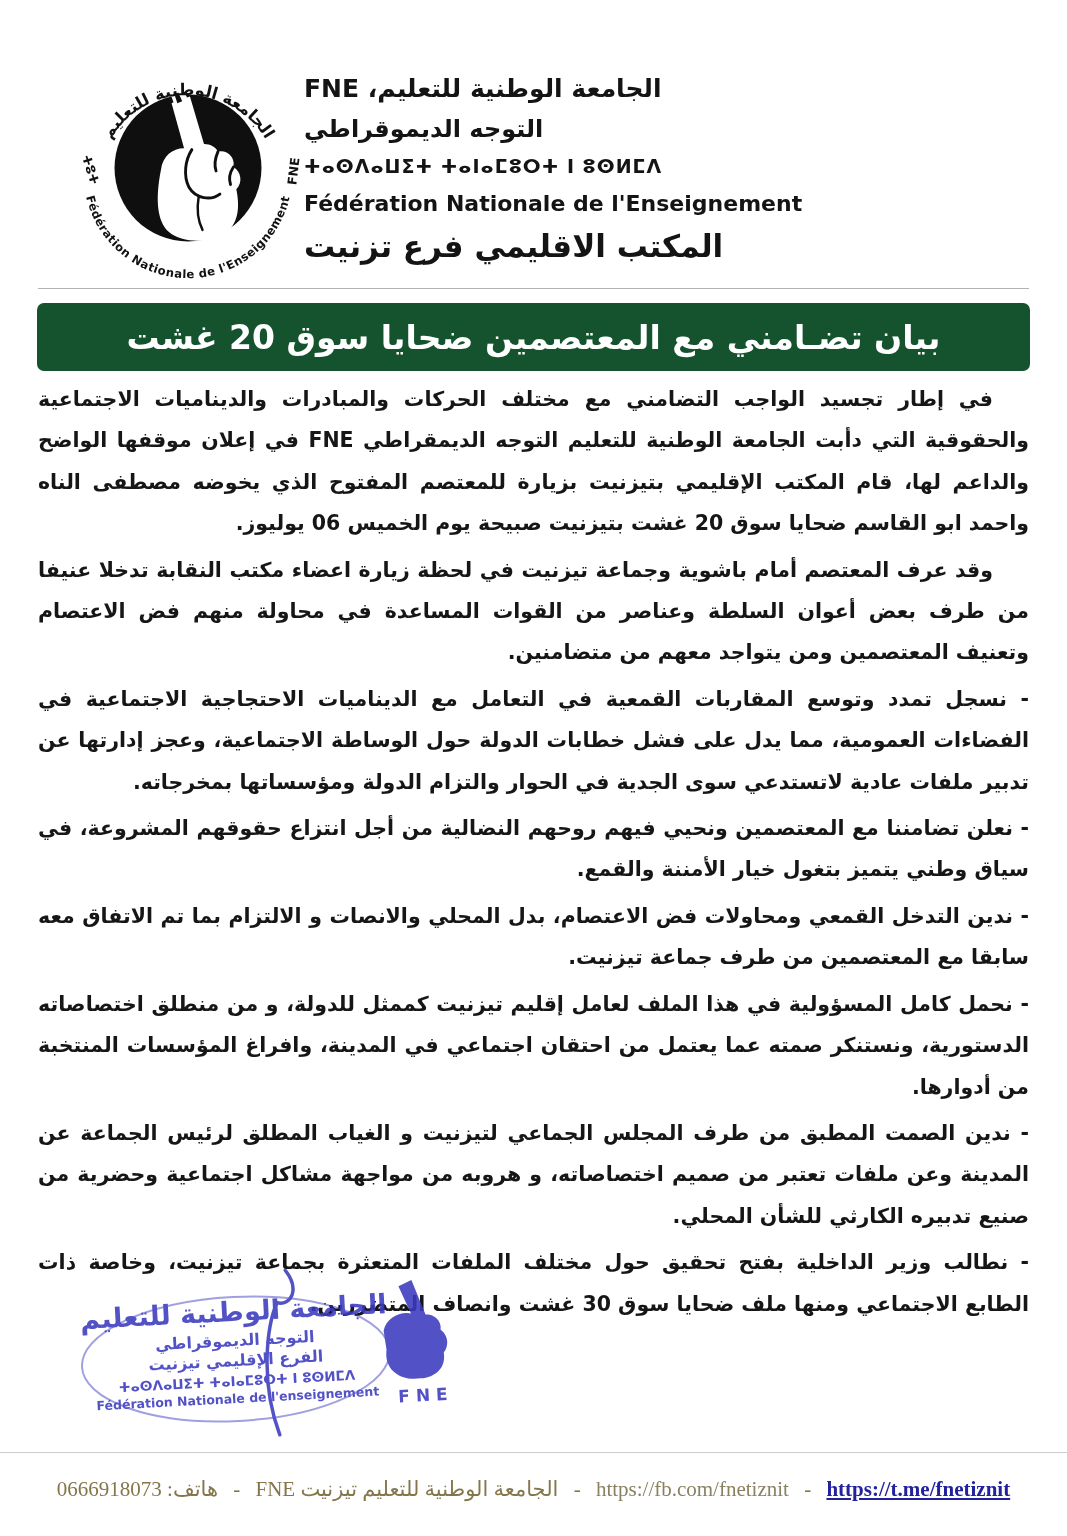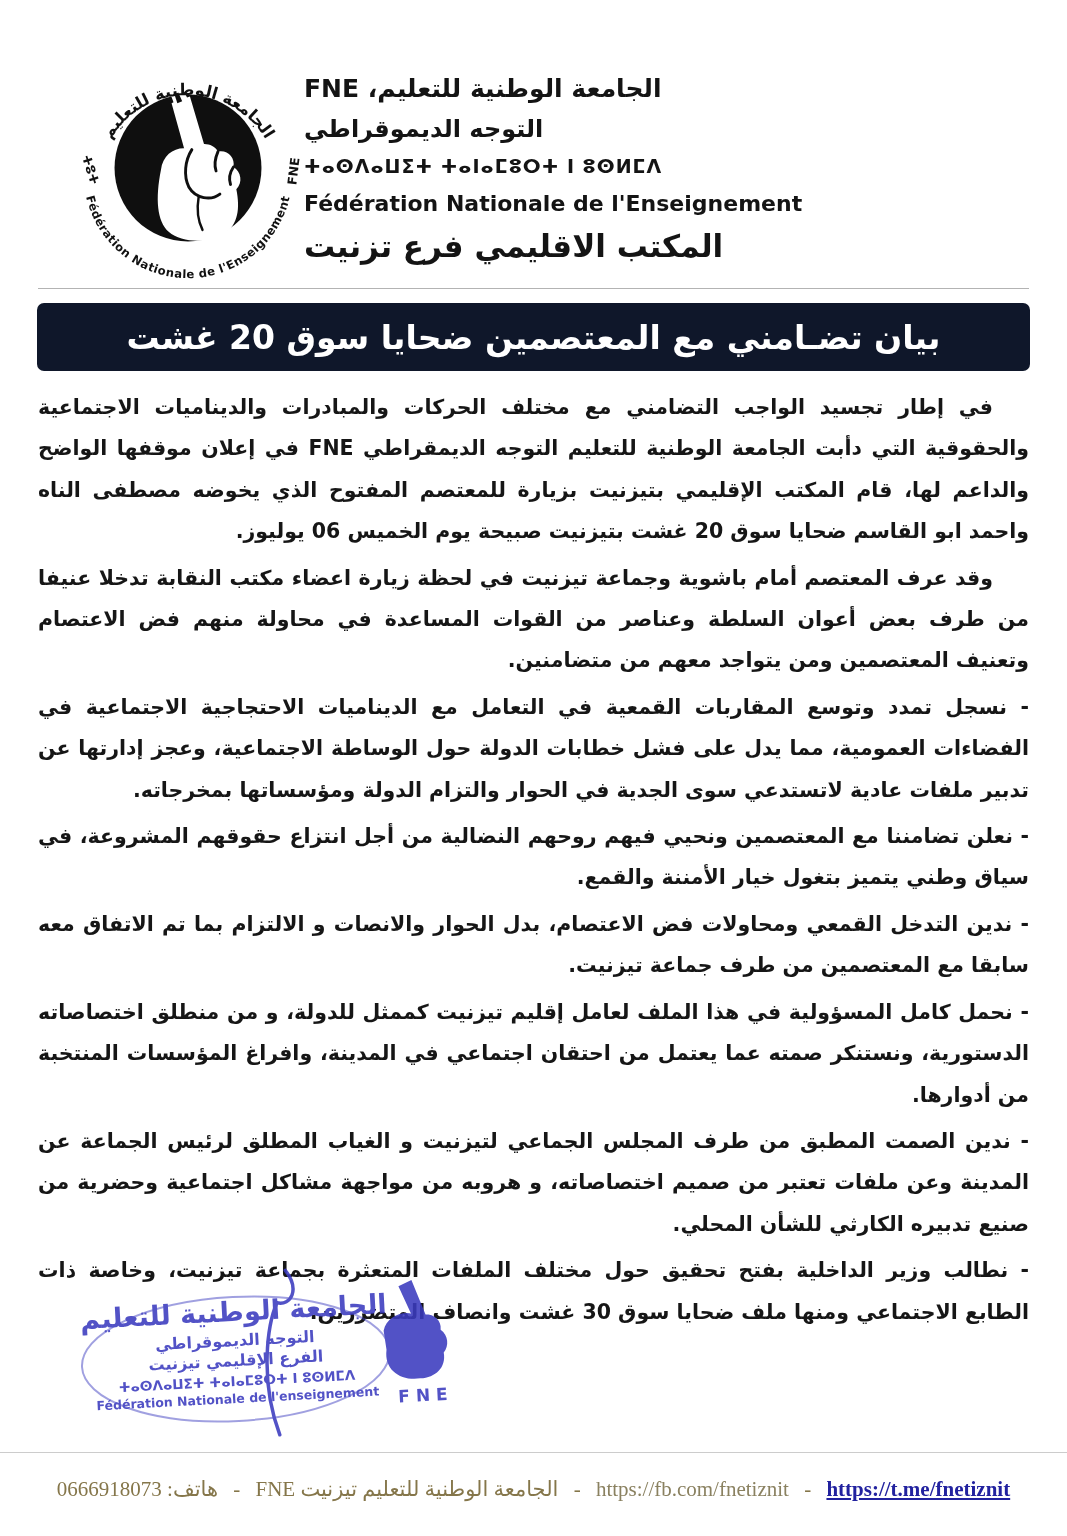--- a/index.html
+++ b/index.html
@@ -19,28 +19,28 @@
   .h-orient { font-size:24px; }
   .h-tifinagh { font-size:19px; font-weight:bold; letter-spacing:1px; margin-bottom:14px; }
   .h-org-fr { font-size:22px; direction:ltr; }
   .h-office { font-size:31px; }
 
   .header-divider { margin:4px 38px 0 38px; border-top:1.6px solid #b3b3b3; }
 
   
   .banner {
     margin:14px 37px 0 37px; height:68px; border-radius:7px;
-    background:#0f172a; display:flex; align-items:center; justify-content:center;
+    background:#14532d; display:flex; align-items:center; justify-content:center;
     direction:rtl;
   }
   .banner-title { color:#ffffff; font-size:33px; font-weight:bold; }
 
   
   .body-text {
-    margin:16px 38px 0 38px; direction:rtl; text-align:justify;
+    margin:8px 38px 0 38px; direction:rtl; text-align:justify;
     font-size:20.5px; font-weight:bold; line-height:2.02; color:#161616;
   }
   .para { margin-bottom:5px; }
   .para.indent { text-indent:36px; }
 
   
   .stamp-wrap { position:absolute; left:68px; top:1283px; width:412px; height:158px; }
   .stamp-svg { width:100%; height:100%; overflow:visible; transform:rotate(-3deg); }
 
   
@@ -110,21 +110,21 @@
 
   <div class="banner">
     <div class="banner-title">بيان تضـامني مع المعتصمين ضحايا سوق 20 غشت</div>
   </div>
 
   <div class="body-text">
     <p class="para indent">في إطار تجسيد الواجب التضامني مع مختلف الحركات والمبادرات والديناميات الاجتماعية والحقوقية التي دأبت الجامعة الوطنية للتعليم التوجه الديمقراطي FNE في إعلان موقفها الواضح والداعم لها، قام المكتب الإقليمي بتيزنيت بزيارة للمعتصم المفتوح الذي يخوضه مصطفى الناه واحمد ابو القاسم ضحايا سوق 20 غشت بتيزنيت صبيحة يوم الخميس 06 يوليوز.</p>
     <p class="para indent">وقد عرف المعتصم أمام باشوية وجماعة تيزنيت في لحظة زيارة اعضاء مكتب النقابة تدخلا عنيفا من طرف بعض أعوان السلطة وعناصر من القوات المساعدة في محاولة منهم فض الاعتصام وتعنيف المعتصمين ومن يتواجد معهم من متضامنين.</p>
     <p class="para">- نسجل تمدد وتوسع المقاربات القمعية في التعامل مع الديناميات الاحتجاجية الاجتماعية في الفضاءات العمومية، مما يدل على فشل خطابات الدولة حول الوساطة الاجتماعية، وعجز إدارتها عن تدبير ملفات عادية لاتستدعي سوى الجدية في الحوار والتزام الدولة ومؤسساتها بمخرجاته.</p>
     <p class="para">- نعلن تضامننا مع المعتصمين ونحيي فيهم روحهم النضالية من أجل انتزاع حقوقهم المشروعة، في سياق وطني يتميز بتغول خيار الأمننة والقمع.</p>
-    <p class="para">- ندين التدخل القمعي ومحاولات فض الاعتصام، بدل الحوار والانصات و الالتزام بما تم الاتفاق معه سابقا مع المعتصمين من طرف جماعة تيزنيت.</p>
+    <p class="para">- ندين التدخل القمعي ومحاولات فض الاعتصام، بدل المحلي والانصات و الالتزام بما تم الاتفاق معه سابقا مع المعتصمين من طرف جماعة تيزنيت.</p>
     <p class="para">- نحمل كامل المسؤولية في هذا الملف لعامل إقليم تيزنيت كممثل للدولة، و من منطلق اختصاصاته الدستورية، ونستنكر صمته عما يعتمل من احتقان اجتماعي في المدينة، وافراغ المؤسسات المنتخبة من أدوارها.</p>
     <p class="para">- ندين الصمت المطبق من طرف المجلس الجماعي لتيزنيت و الغياب المطلق لرئيس الجماعة عن المدينة وعن ملفات تعتبر من صميم اختصاصاته، و هروبه من مواجهة مشاكل اجتماعية وحضرية من صنيع تدبيره الكارثي للشأن المحلي.</p>
     <p class="para">- نطالب وزير الداخلية بفتح تحقيق حول مختلف الملفات المتعثرة بجماعة تيزنيت، وخاصة ذات الطابع الاجتماعي ومنها ملف ضحايا سوق 30 غشت وانصاف المتضررين.</p>
   </div>
 
   <div class="stamp-wrap">
     <svg class="stamp-svg" viewBox="0 0 412 158" aria-hidden="true">
       <g fill="#3b3bbf" opacity="0.88">
         <ellipse cx="168" cy="74" rx="154" ry="62" fill="none" stroke="#3b3bbf" stroke-width="2" opacity="0.55"></ellipse>
         <text x="168" y="36" font-size="27" font-weight="bold" text-anchor="middle" direction="rtl">الجامعة الوطنية للتعليم</text>

